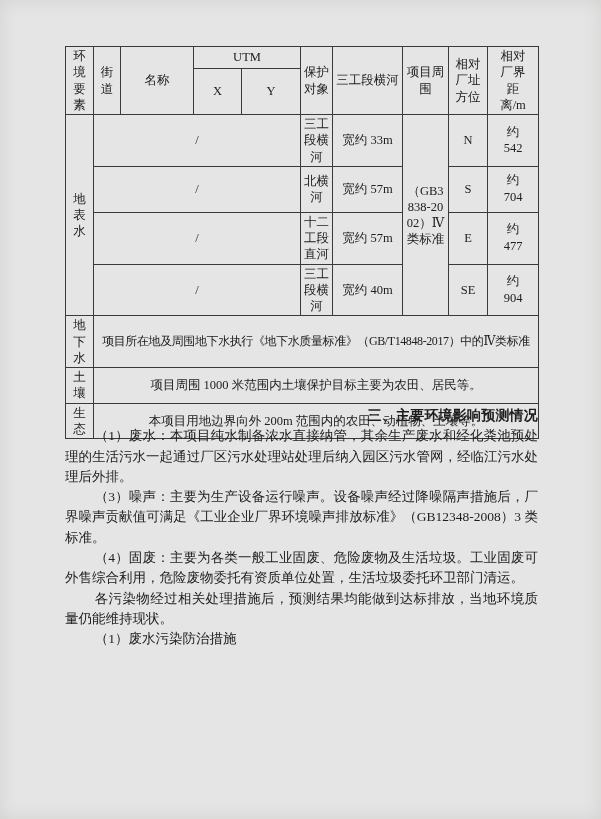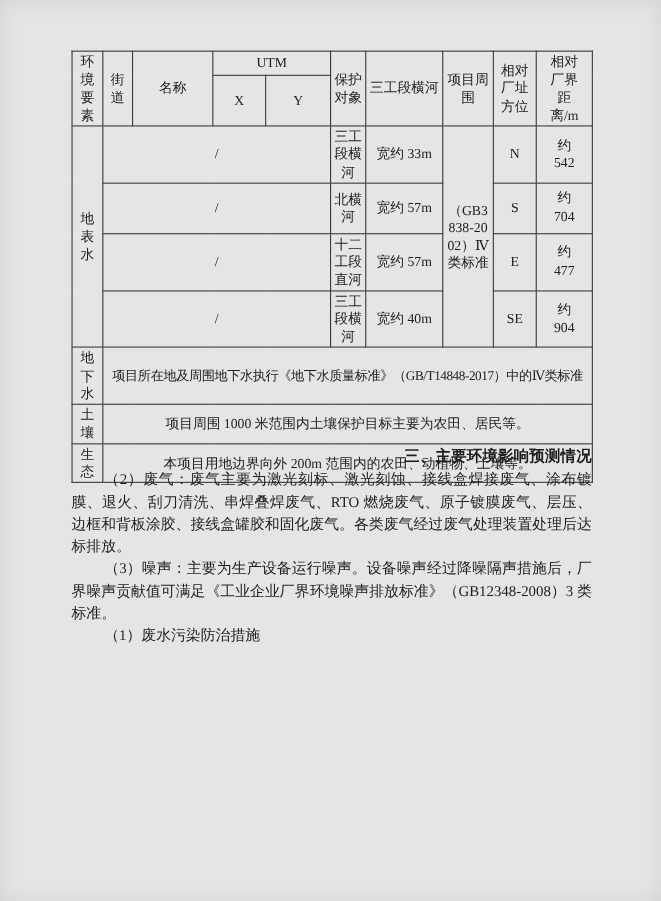--- a/index.html
+++ b/index.html
@@ -144,18 +144,20 @@
       </tr>
       <tr class="r-eco">
         <td>生态</td>
         <td colspan="9">本项目用地边界向外 200m 范围内的农田、动植物、土壤等。</td>
       </tr>
     </tbody>
   </table>
 
   <div class="text-block">
     <p class="sec-heading">三、主要环境影响预测情况</p>
-    <p>（2）废气：废气主要为激光刻标、激光刻蚀、接线盒焊接废气、涂布镀膜、退火、刮刀清洗、串焊叠焊废气、RTO 燃烧废气、原子镀膜废气、层压、边框和背板涂胶、接线盒罐胶和固化废气。各类废气经过废气处理装置处理后达标排放。</p>
+    <p>（1）废水：本项目纯水制备浓水直接纳管，其余生产废水和经化粪池预处理的生活污水一起通过厂区污水处理站处理后纳入园区污水管网，经临江污水处理后外排。</p>
     <p>（3）噪声：主要为生产设备运行噪声。设备噪声经过降噪隔声措施后，厂界噪声贡献值可满足《工业企业厂界环境噪声排放标准》（GB12348-2008）3 类标准。</p>
+    <p>（4）固废：主要为各类一般工业固废、危险废物及生活垃圾。工业固废可外售综合利用，危险废物委托有资质单位处置，生活垃圾委托环卫部门清运。</p>
+    <p>各污染物经过相关处理措施后，预测结果均能做到达标排放，当地环境质量仍能维持现状。</p>
     <p>（1）废水污染防治措施</p>
   </div>
 
 </div>
 
 </body></html>

